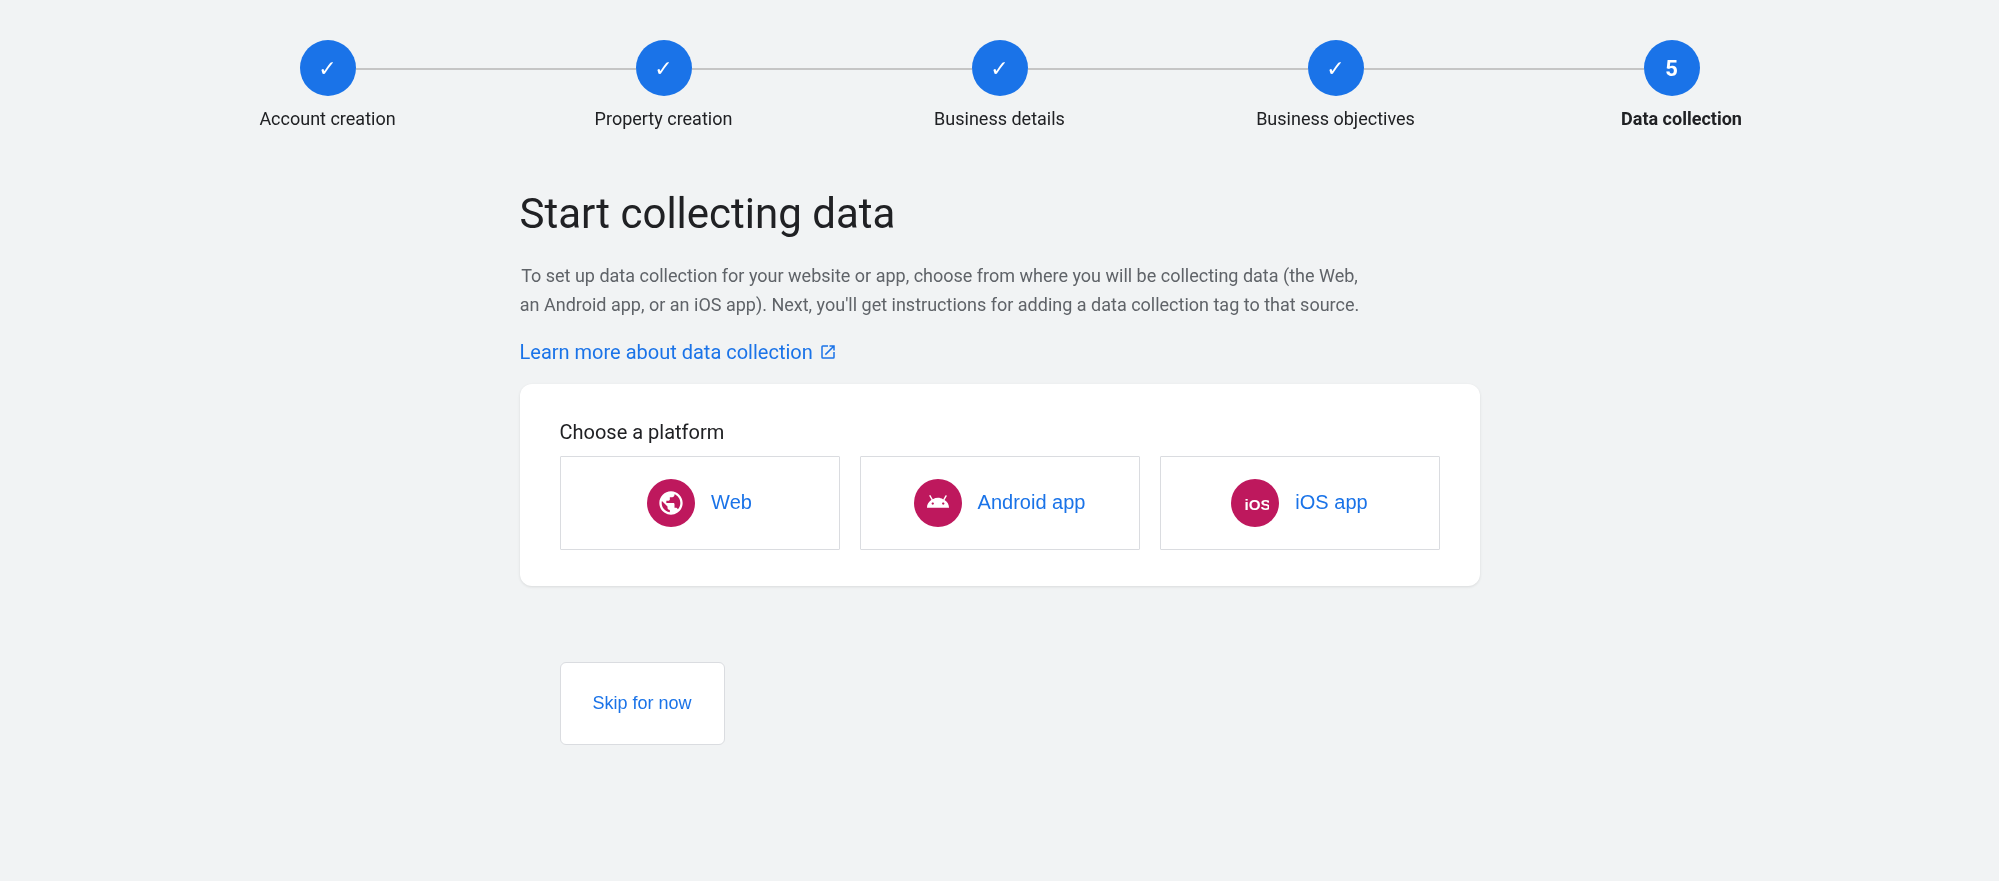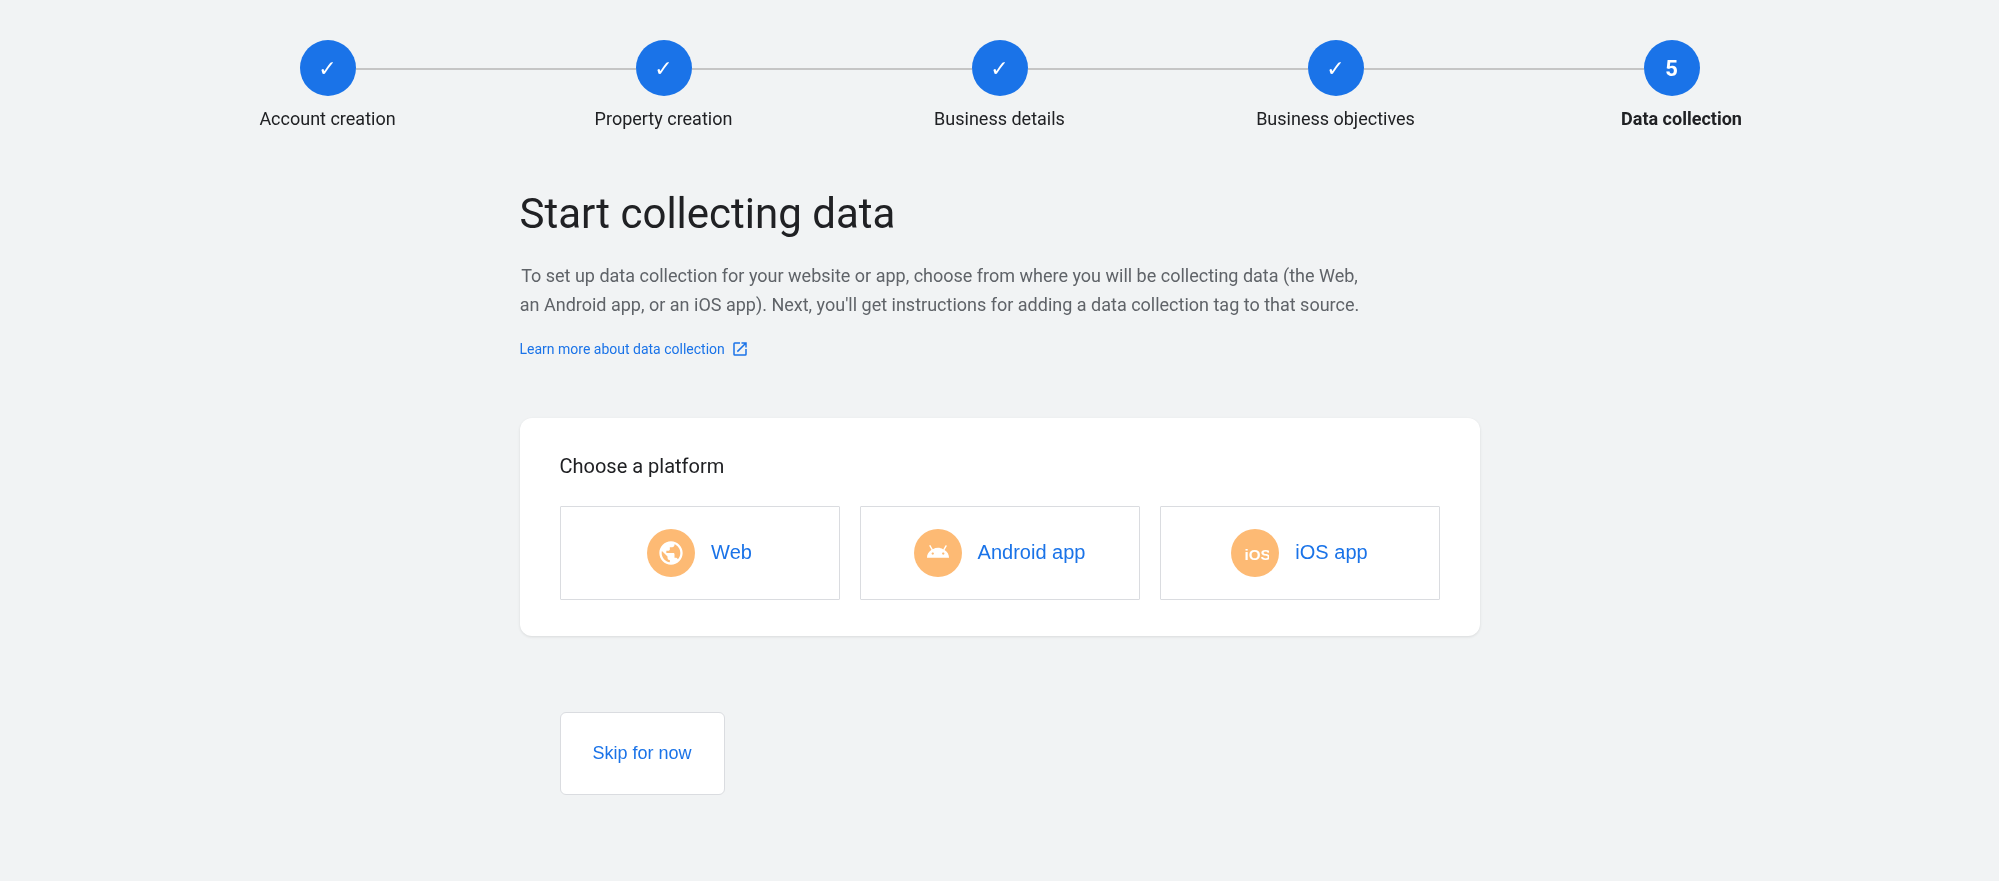--- a/index.html
+++ b/index.html
@@ -105,26 +105,26 @@
       font-size: 18px;
       color: #5f6368;
       text-align: center;
       line-height: 1.6;
       max-width: 840px;
       margin-bottom: 20px;
     }
 
     .learn-more-link {
       color: #1a73e8;
-      font-size: 14px;
+      font-size: 20px;
       text-decoration: none;
       display: flex;
       align-items: center;
       gap: 6px;
-      margin-bottom: 60px;
+      margin-bottom: 20px;
       cursor: pointer;
     }
 
     .external-icon {
       display: inline-block;
       width: 18px;
       height: 18px;
     }
 
     
@@ -134,21 +134,21 @@
       padding: 36px 40px;
       width: 100%;
       max-width: 1400px;
       box-shadow: 0 1px 3px rgba(0,0,0,0.1);
     }
 
     .platform-card-title {
       font-size: 20px;
       color: #202124;
       font-weight: 400;
-      margin-bottom: 28px;
+      margin-bottom: 12px;
     }
 
     .platform-options {
       display: flex;
       gap: 20px;
     }
 
     .platform-option {
       flex: 1;
       border: 1.5px solid #dadce0;
@@ -160,21 +160,21 @@
       gap: 16px;
       cursor: pointer;
       background: #fff;
       transition: background 0.2s, border-color 0.2s;
     }
 
     .platform-icon-circle {
       width: 48px;
       height: 48px;
       border-radius: 50%;
-      background-color: #fdba74;
+      background-color: #be185d;
       display: flex;
       align-items: center;
       justify-content: center;
       flex-shrink: 0;
     }
 
     .platform-icon-circle svg {
       fill: #fff;
     }
 

